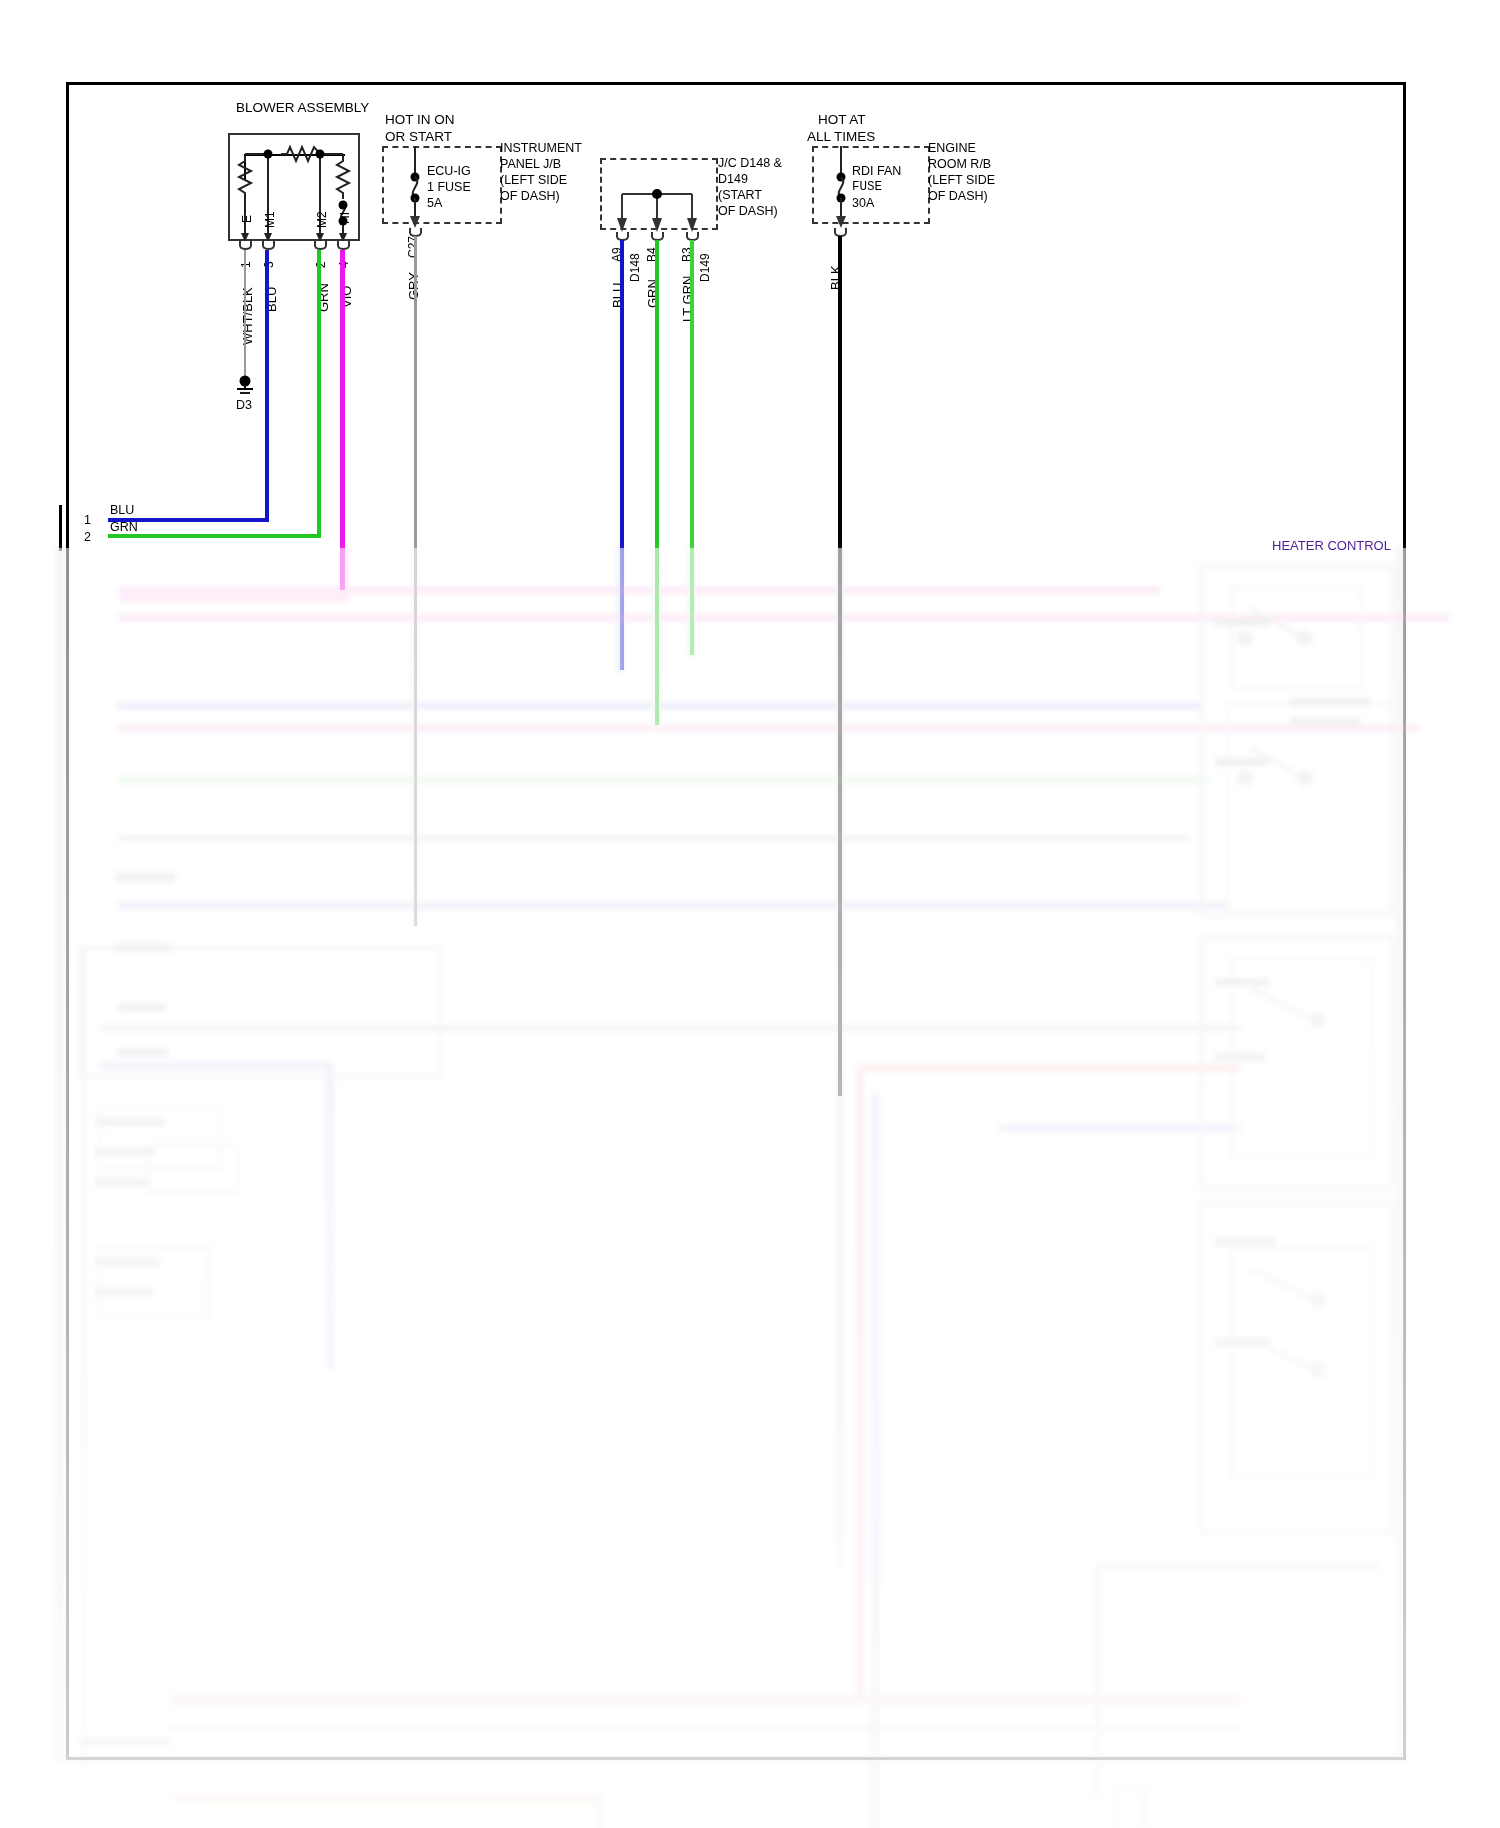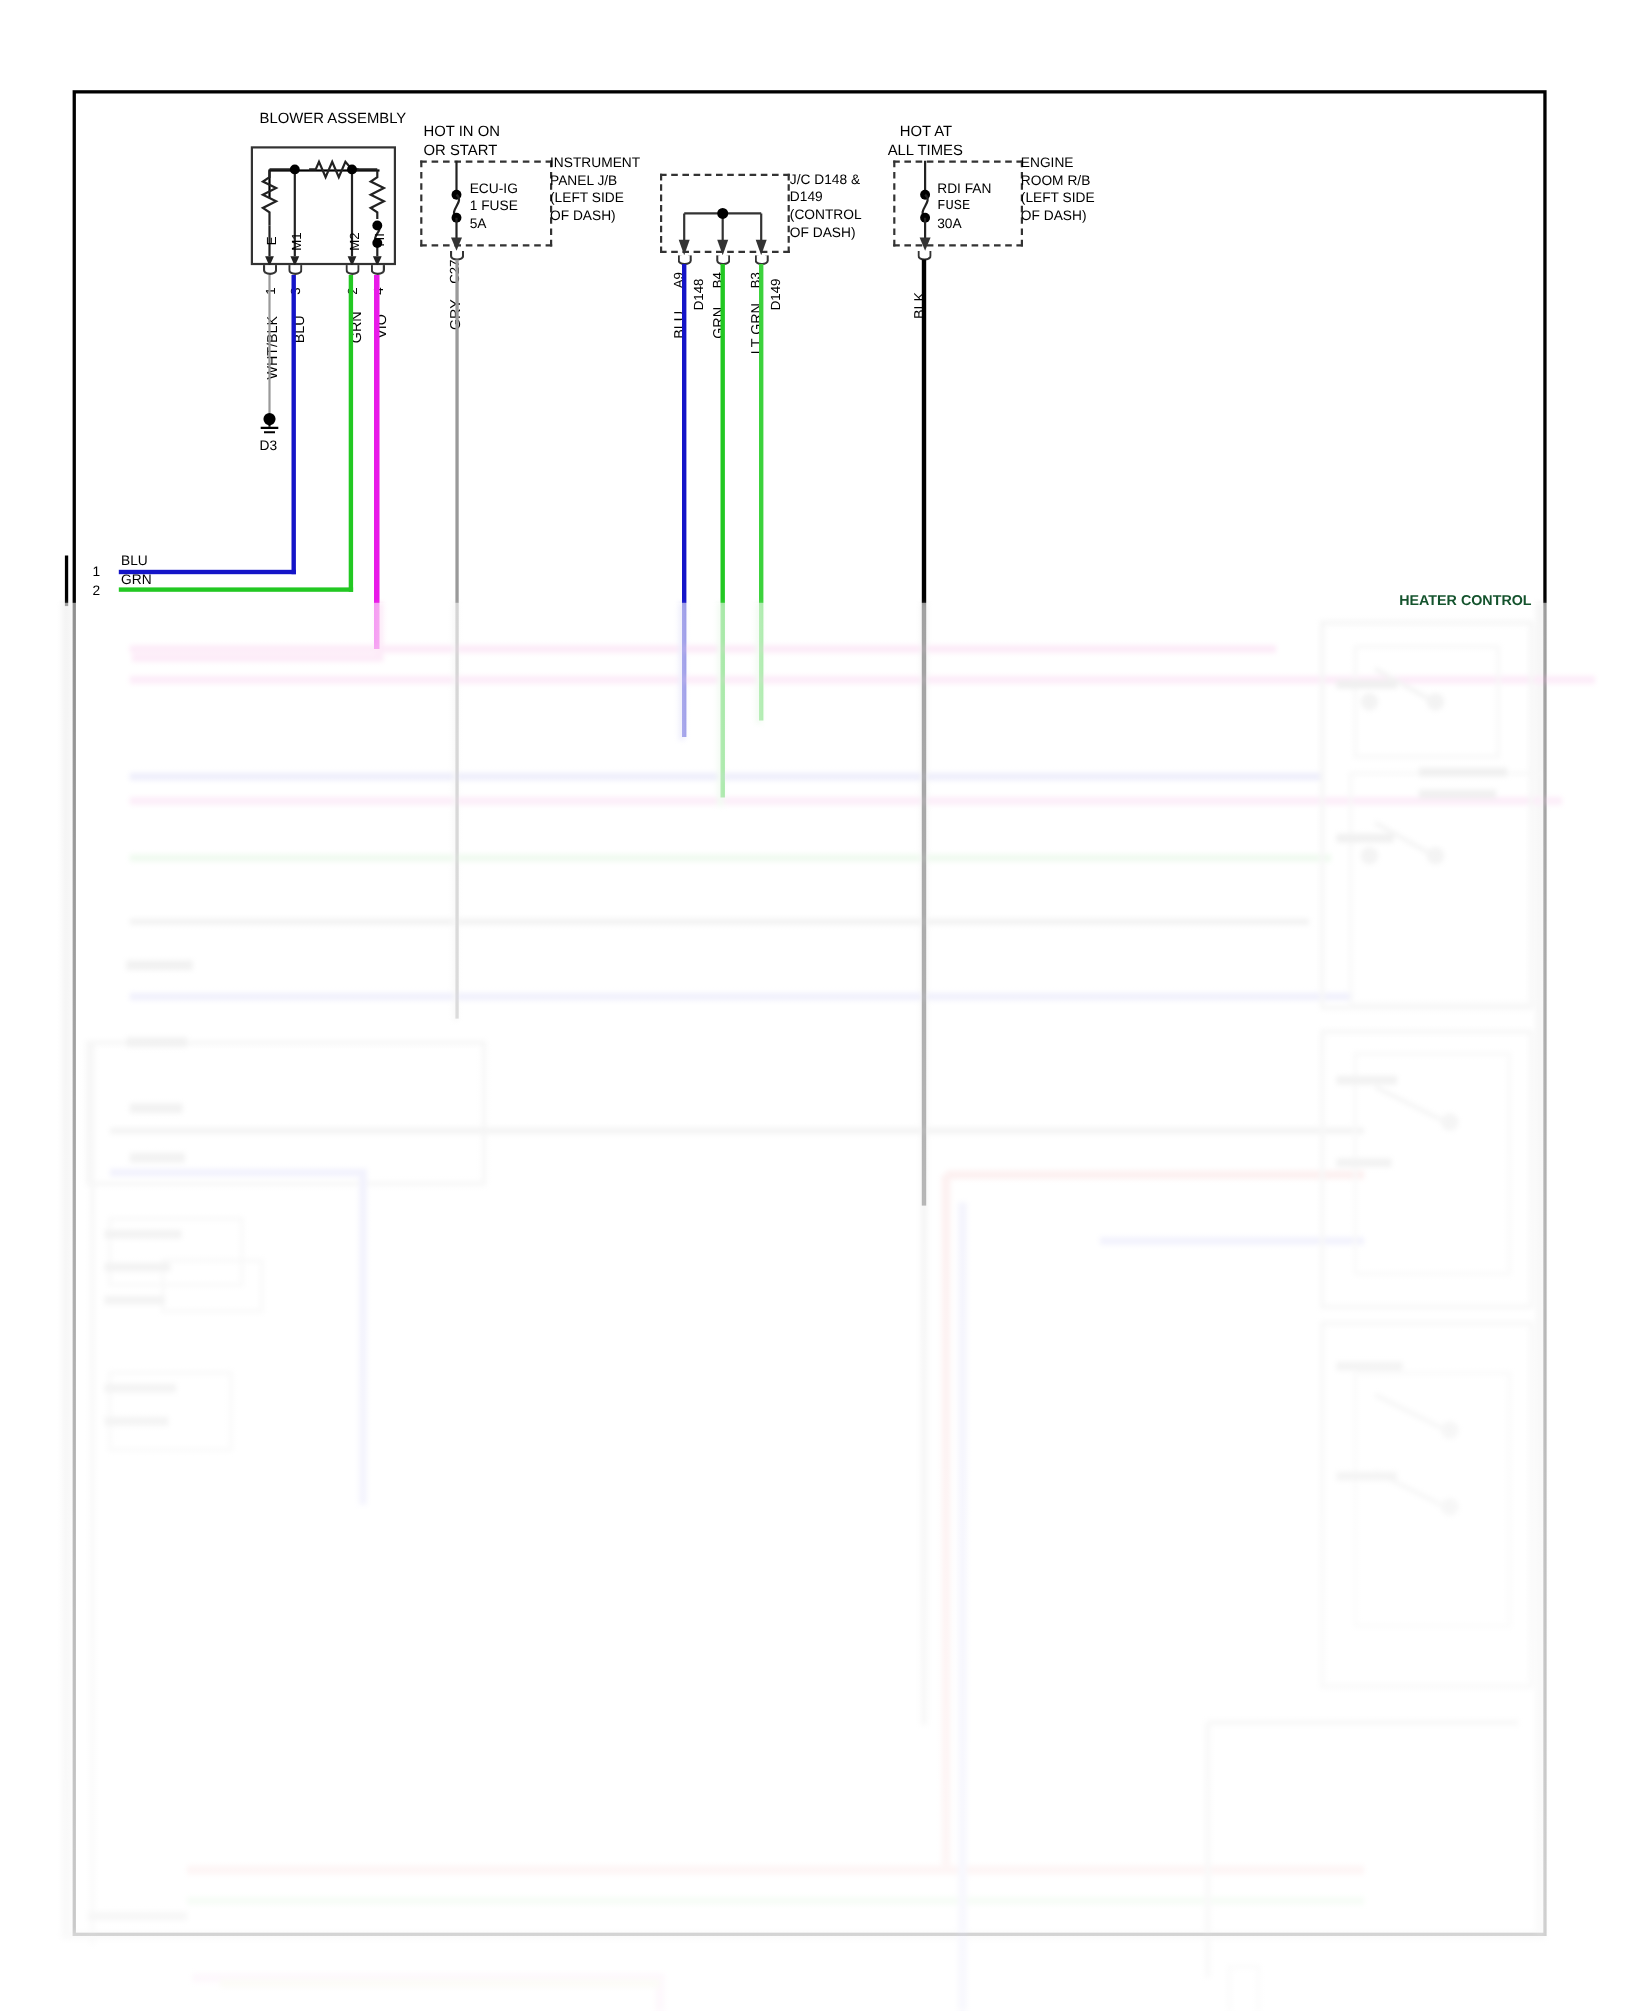--- a/index.html
+++ b/index.html
@@ -31,21 +31,21 @@
             border-radius:0 0 60% 60%;height:9px;box-sizing:border-box;}
 
   
   #faded{position:absolute;left:0;top:548px;width:1500px;height:1280px;
          overflow:hidden;filter:blur(2.6px);opacity:0.34;}
   #fadeveil{position:absolute;left:0;top:548px;width:1500px;height:1280px;
             background:linear-gradient(to bottom,rgba(255,255,255,.55) 0%,
                        rgba(255,255,255,.62) 30%,rgba(255,255,255,.72) 70%,
                        rgba(255,255,255,.8) 100%);pointer-events:none;}
   #heaterlabel{position:absolute;left:1272px;top:538px;font-size:13px;
-               color:#14532d;white-space:nowrap;z-index:6;font-weight:bold;}
+               color:#4c1d95;white-space:nowrap;z-index:6;}
 </style>
 </head>
 <body>
 
 <div id="stage">
 
   <div id="frame"></div>
 
   <div class="lbl" style="left:236px;top:100px;font-weight:normal;">BLOWER ASSEMBLY</div>
   <div id="blower-box"></div>
@@ -158,21 +158,21 @@
     <line x1="57" y1="36" x2="57" y2="62" stroke="#333" stroke-width="2"></line>
     <line x1="92" y1="36" x2="92" y2="62" stroke="#333" stroke-width="2"></line>
     <circle cx="57" cy="36" r="5" fill="#000"></circle>
     <polygon points="17,60 27,60 22,74" fill="#333"></polygon>
     <polygon points="52,60 62,60 57,74" fill="#333"></polygon>
     <polygon points="87,60 97,60 92,74" fill="#333"></polygon>
   </svg>
 
   <div class="lbl sm" style="left:718px;top:156px;">J/C D148 &amp;</div>
   <div class="lbl sm" style="left:718px;top:172px;">D149</div>
-  <div class="lbl sm" style="left:718px;top:188px;">(CONTROL</div>
+  <div class="lbl sm" style="left:718px;top:188px;">(START</div>
   <div class="lbl sm" style="left:718px;top:204px;">OF DASH)</div>
 
   <div class="conn-arc" style="left:616px;top:232px;width:13px;"></div>
   <div class="conn-arc" style="left:651px;top:232px;width:13px;"></div>
   <div class="conn-arc" style="left:686px;top:232px;width:13px;"></div>
 
   <div class="vlbl sm" style="left:610px;top:262px;">A9</div>
   <div class="vlbl sm" style="left:628px;top:282px;">D148</div>
   <div class="vlbl sm" style="left:645px;top:262px;">B4</div>
   <div class="vlbl sm" style="left:680px;top:262px;">B3</div>

